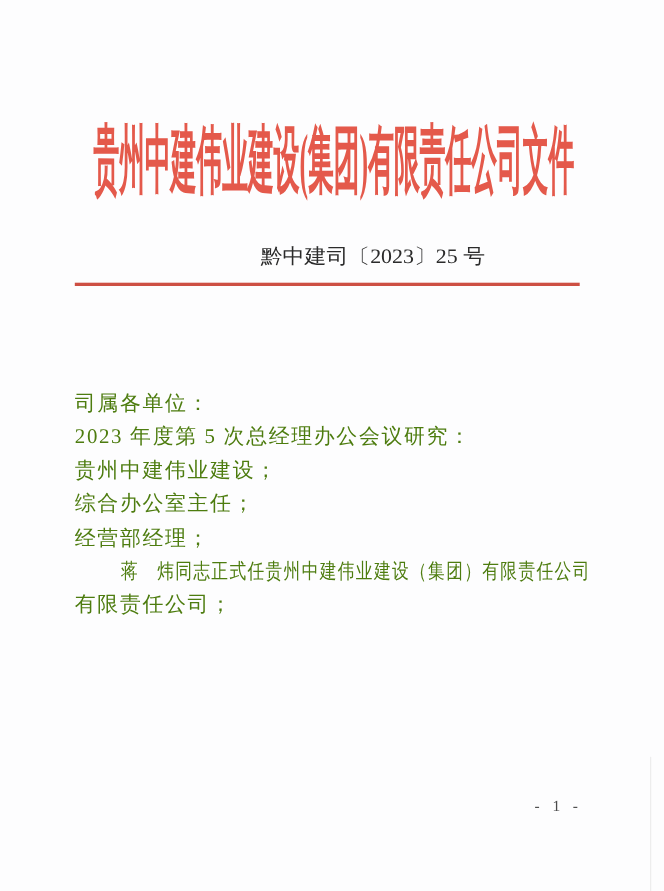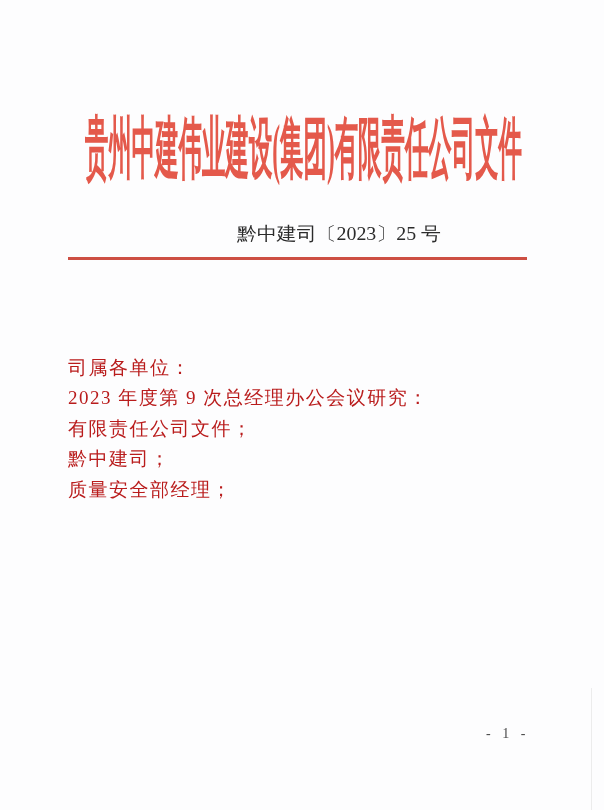--- a/index.html
+++ b/index.html
@@ -65,21 +65,21 @@
   }
   
   .body-block {
     position: absolute; left: 68px; top: 353px;
     width: 469px;
   }
   .line {
     height: 30.4px; line-height: 30.4px;
     font-size: 19px;
     letter-spacing: 1.5px;
-    color: #b91c1c;
+    color: #4d7c0f;
     white-space: nowrap;
   }
   .line.indent { padding-left: 42px; }
   .line .fit {
     display: inline-block;
     white-space: nowrap;
     transform-origin: left center;
   }
   
   .page-number {
@@ -107,23 +107,25 @@
 
   <div class="doc-number">
     <span class="fit" style="transform: scale(1.17073, 1.1);">黔中建司〔2023〕25 号</span>
   </div>
 
   <div class="red-line"></div>
 
 
   <div class="body-block" id="body-lines">
       <div class="line"><span class="fit">司属各单位：</span></div>
-      <div class="line"><span class="fit">2023 年度第 9 次总经理办公会议研究：</span></div>
-      <div class="line"><span class="fit">有限责任公司文件；</span></div>
-      <div class="line"><span class="fit">黔中建司；</span></div>
-      <div class="line"><span class="fit">质量安全部经理；</span></div>
+      <div class="line"><span class="fit">2023 年度第 5 次总经理办公会议研究：</span></div>
+      <div class="line"><span class="fit">贵州中建伟业建设；</span></div>
+      <div class="line"><span class="fit">综合办公室主任；</span></div>
+      <div class="line"><span class="fit">经营部经理；</span></div>
+      <div class="line indent"><span class="fit" style="transform: scale(0.801126, 1);">蒋　炜同志正式任贵州中建伟业建设（集团）有限责任公司</span></div>
+      <div class="line"><span class="fit">有限责任公司；</span></div>
     </div>
 
   <div class="page-number">- 1 -</div>
 
   <div class="scan-edge"></div>
 
 </div>
 
 </body></html>

